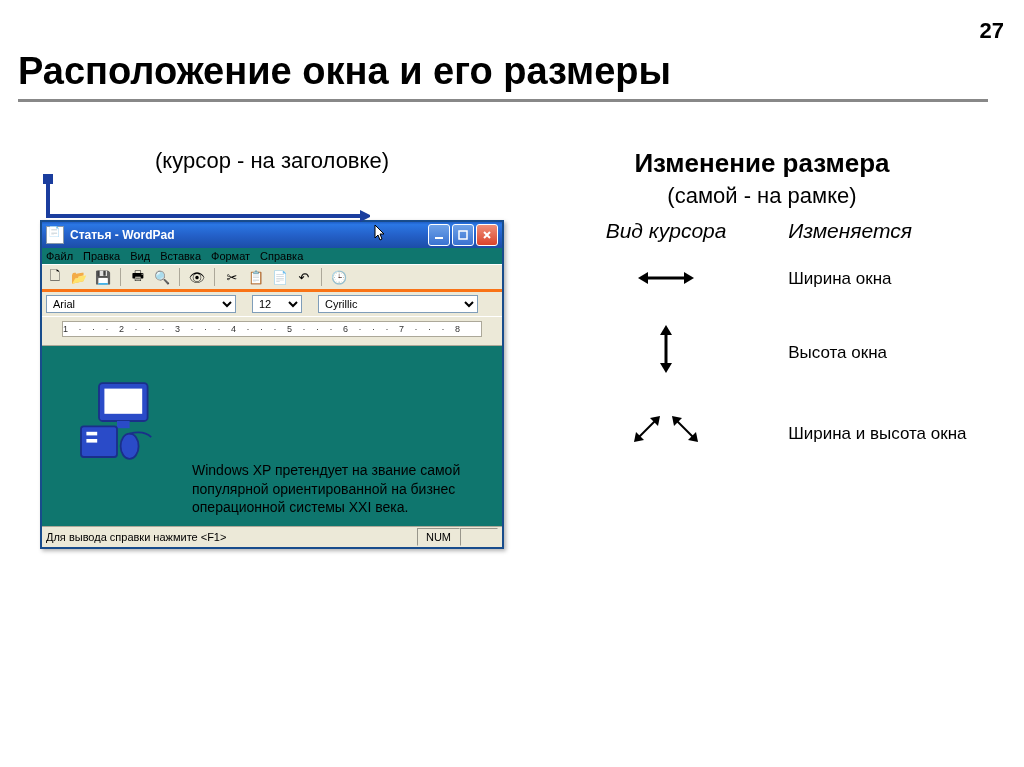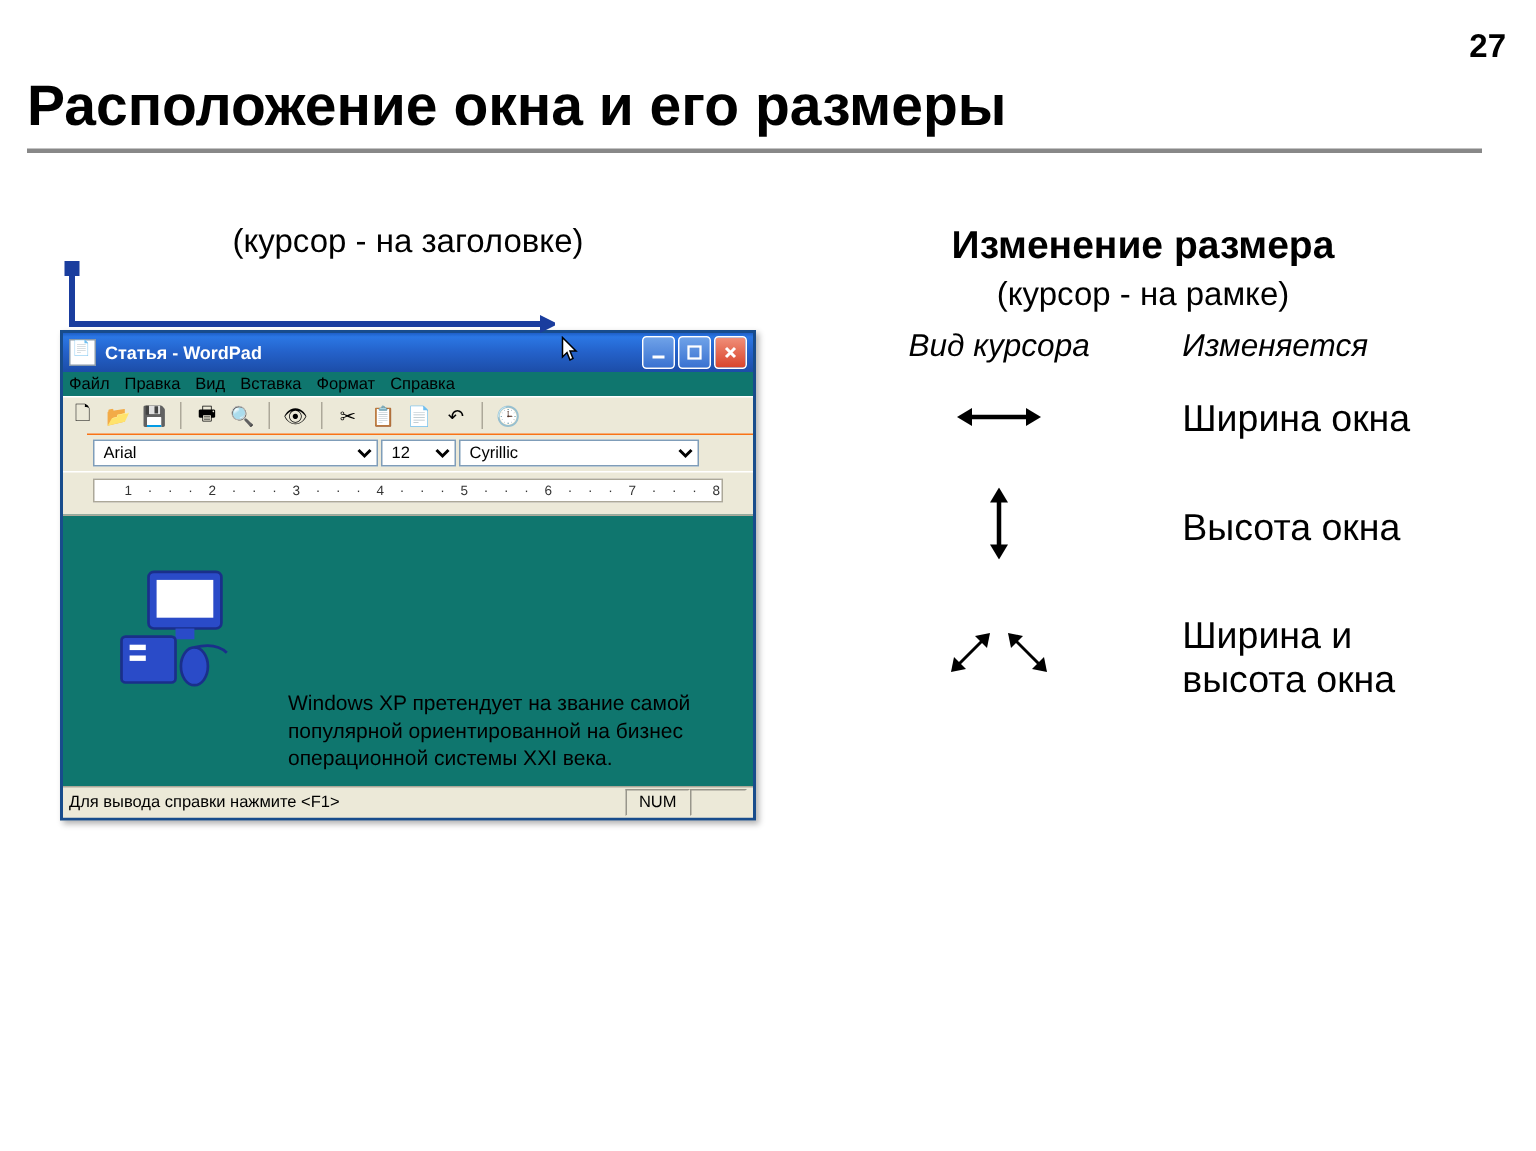--- a/index.html
+++ b/index.html
@@ -151,26 +151,25 @@
     font-size: 13px;
   }
   .tb-sep {
     width: 1px;
     height: 18px;
     background: #aca899;
     margin: 0 2px;
   }
   .wp-fontbar {
     background: #ece9d8;
-    border-top: 1px solid #f97316;
+    border-top: 3px solid #f97316;
     padding: 3px 4px;
     display: flex;
-    gap: 2px;
-    align-items: center;
-    margin-left: 16px;
+    gap: 16px;
+    align-items: center;
   }
   .wp-select {
     background: #fff;
     border: 1px solid #7f9db9;
     height: 18px;
     font-size: 11px;
     padding: 0 2px;
   }
   .wp-ruler {
     background: #ece9d8;
@@ -182,21 +181,21 @@
     overflow: hidden;
     position: relative;
   }
   .wp-ruler-bar {
     background: #fff;
     height: 14px;
     border: 1px solid #aca899;
     margin-top: 2px;
     display: flex;
     align-items: center;
-    padding-left: 20px;
+    padding-left: 0;
     letter-spacing: 4px;
     color: #333;
   }
   .wp-doc {
     background: #0f766e;
     border-top: 1px solid #aca899;
     height: 180px;
     padding: 0 20px;
     font-size: 14px;
     font-family: Arial, sans-serif;
@@ -260,21 +259,21 @@
     align-items: center;
     margin-bottom: 30px;
   }
   .cursor-cell {
     width: 56%;
     text-align: center;
     font-size: 28px;
   }
   .change-cell {
     width: 44%;
-    font-size: 25px;
+    font-size: 17px;
   }
 </style>
 </head>
 <body>
 
 <div class="page-number">27</div>
 <div class="main-title">Расположение окна и его размеры</div>
 
 <div class="columns">
 
@@ -376,21 +375,21 @@
       <div class="wp-status">
         <div class="wp-status-left">Для вывода справки нажмите &lt;F1&gt;</div>
         <div class="wp-status-cell">NUM</div>
         <div class="wp-status-cell" style="width:20px"></div>
       </div>
     </div>
   </div>
 
   <div class="col">
     <div class="col-title">Изменение размера</div>
-    <div class="col-sub">(курсор - на рамке)</div>
+    <div class="col-sub">(самой - на рамке)</div>
 
     <div class="resize-table">
       <div class="resize-hdr">
         <div>Вид курсора</div>
         <div>Изменяется</div>
       </div>
 
       <div class="resize-row">
         <div class="cursor-cell">
           <svg width="56" height="20" viewBox="0 0 56 20">

